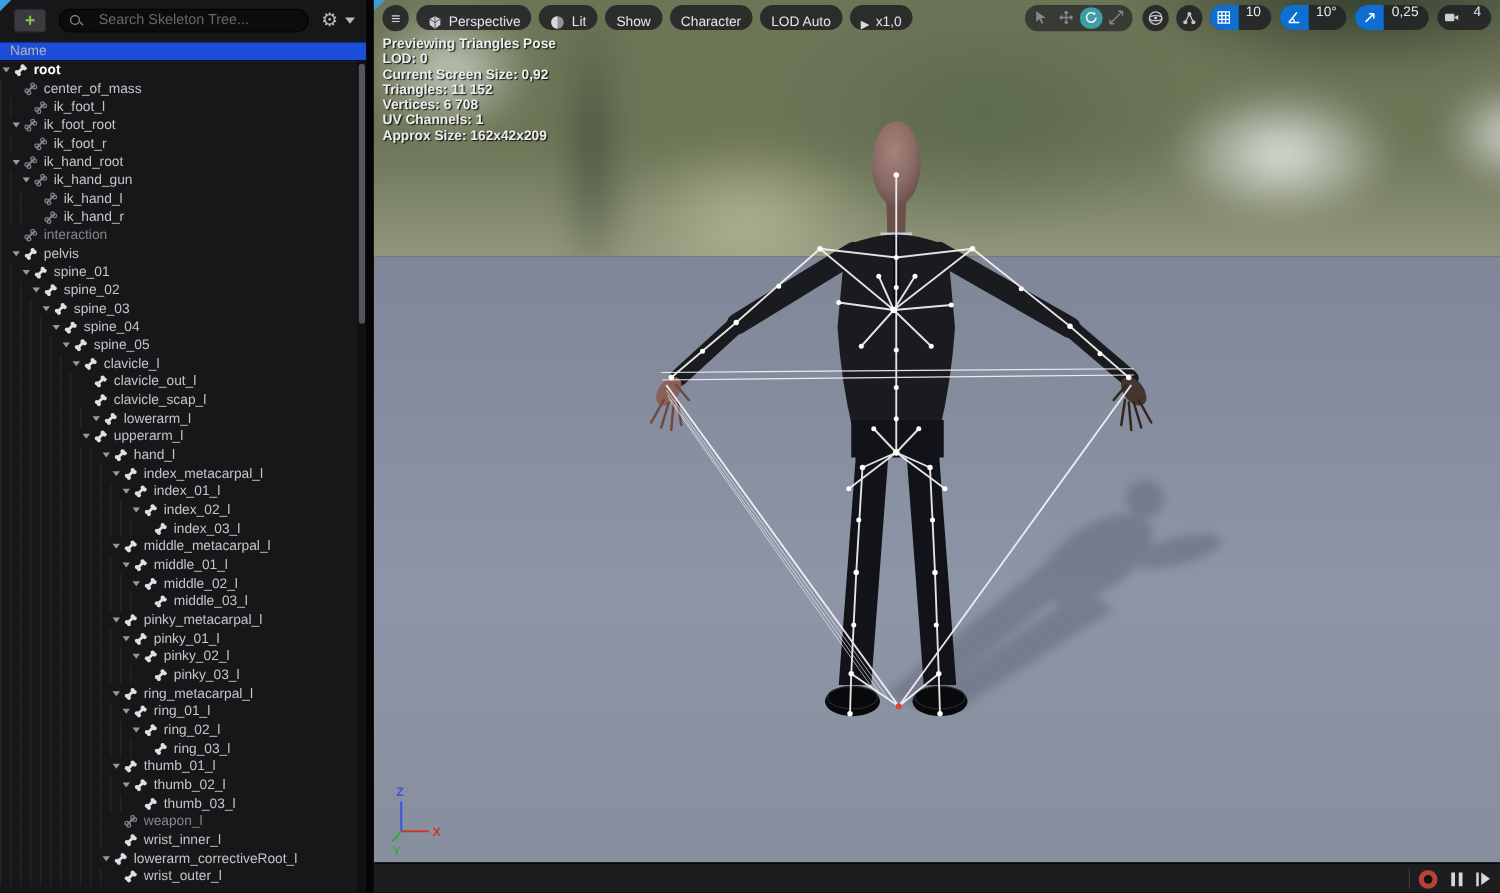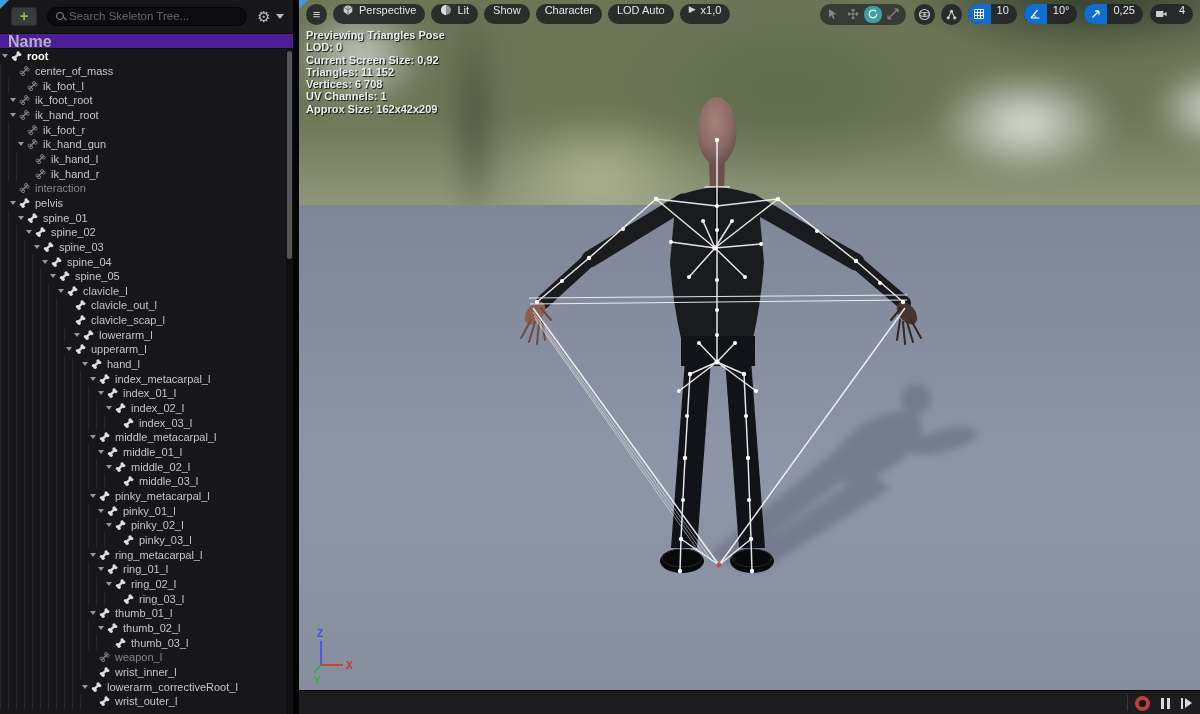--- a/index.html
+++ b/index.html
@@ -9,33 +9,33 @@
 
   
   .panel { position:relative; width:293px; height:714px; background:#17171a; flex:none; overflow:hidden; }
   .focus-corner { position:absolute; top:0; left:0; width:0; height:0;
     border-top:9px solid #3c9ddd; border-right:9px solid transparent; z-index:9; }
   .panel-toolbar { position:absolute; top:5px; left:0; width:100%; height:22px;
     display:flex; align-items:center; }
   .add-btn { margin-left:11px; width:26px; height:19px; background:#3a3b3e; border:1px solid #29292c;
     border-radius:3px; color:#8fc649; font-size:14px; font-weight:bold; line-height:15px; cursor:default; }
   .search { margin-left:10px; width:200px; height:19px; background:#0c0c0e; border:1px solid #040405;
-    border-radius:10px; display:flex; align-items:center; padding:0 8px; gap:4px; }
+    border-radius:10px; display:flex; align-items:center; padding:0 8px; gap:14px; }
   .mag { position:relative; width:9px; height:9px; flex:none; }
   .mag::before { content:""; position:absolute; top:0; left:0; width:6px; height:6px;
     border:1.4px solid #8b8c90; border-radius:50%; }
   .mag::after { content:""; position:absolute; left:6.5px; top:6.5px; width:3.5px; height:1.4px;
     background:#8b8c90; transform:rotate(45deg); }
   .ph { color:#67686c; font-size:11.5px; white-space:nowrap; }
   .gear { margin-left:10px; color:#b9babd; font-size:15px; line-height:15px; }
   .chev { margin-left:6px; width:0; height:0; border-left:4px solid transparent;
     border-right:4px solid transparent; border-top:5px solid #b9babd; }
-  .col-header { position:absolute; top:33px; left:0; width:100%; height:16px; background:#4c1d95;
+  .col-header { position:absolute; top:33px; left:0; width:100%; height:16px; background:#1d4ed8;
     border-top:1px solid #0e0e10; border-bottom:1px solid #0e0e10;
-    color:#b3b4b8; font-size:16px; line-height:15px; padding-left:8px;font-weight:bold; }
+    color:#b3b4b8; font-size:11px; line-height:15px; padding-left:8px; }
   .tree { position:absolute; top:49px; left:0; right:7px; bottom:0; overflow:hidden; }
   .row { display:flex; align-items:center; height:14.66px; white-space:nowrap; }
   .ind { flex:none; width:8px; height:100%; border-left:1px solid #26262a; }
   .arw { flex:none; width:10px; display:flex; justify-content:center; }
   .arw i { width:0; height:0; border-left:3.6px solid transparent; border-right:3.6px solid transparent;
     border-top:4.6px solid #97989c; }
   .bicon { flex:none; width:13px; height:12px; margin-right:4px; }
   .blab { font-size:11px; color:#c3c5c9; }
   .row.bold .blab { color:#ffffff; font-weight:bold; }
   .row.dim .blab { color:#85868b; }
@@ -66,21 +66,21 @@
   .scene { position:absolute; top:0; left:0; width:901px; height:690px; }
   .scene text { font-family:"Liberation Sans", sans-serif; }
 
   .stats { position:absolute; top:29px; left:7px; color:#eceded; font-size:11px; font-weight:bold;
     text-shadow:1px 1px 1px rgba(0,0,0,.9); line-height:12.3px; }
 
   
   .vp-toolbar { position:absolute; top:3px; left:0; width:100%; height:22px; display:flex;
     align-items:center; padding:0 7px; }
   .pill { height:20px; background:rgba(34,35,37,.88); border-radius:11px; display:flex;
-    align-items:flex-start; padding:0 9px; gap:5px; color:#e4e5e7; font-size:11px; margin-right:6px; }
+    align-items:flex-end; padding:0 9px; gap:5px; color:#e4e5e7; font-size:11px; margin-right:6px; }
   .circ { width:21px; height:21px; border-radius:50%; background:rgba(34,35,37,.88); display:flex;
     align-items:center; justify-content:center; color:#d0d1d3; font-size:13px; margin-right:6px; flex:none; }
   .rt { margin-left:auto; display:flex; align-items:center; }
   .toolgrp { height:21px; background:rgba(34,35,37,.7); border-radius:11px; display:flex;
     align-items:center; padding:0 4px; gap:2px; margin-right:8px; }
   .toolbtn { width:18px; height:17px; border-radius:8px; display:flex; align-items:center; justify-content:center; }
   .toolbtn.active { background:#3e9da6; }
   .snap { height:20px; background:rgba(34,35,37,.88); border-radius:10px; display:flex;
     margin-right:7px; overflow:hidden; }
   .snap .ic { width:23px; height:20px; display:flex; align-items:center; justify-content:center; }
@@ -175,48 +175,48 @@
               <circle cx="3" cy="7.6" r="1.5"></circle>
               <circle cx="4.6" cy="9.2" r="1.5"></circle>
               <circle cx="7.6" cy="3" r="1.5"></circle>
               <circle cx="9.2" cy="4.6" r="1.5"></circle>
             </g>
           </svg>
           <span class="blab">ik_foot_root</span>
         </div>
         <div class="row">
           <span class="ind"></span>
-          <span class="arw">
-            <i></i>
-          </span>
+          <span class="ind"></span>
+          <span class="arw"></span>
           <svg class="bicon" viewBox="0 0 12 12">
             <g stroke="#7f8186" fill="none" stroke-width="1">
               <path d="M3.8 8.2 L8.2 3.8" stroke-width="1.6"></path>
               <circle cx="3" cy="7.6" r="1.5"></circle>
               <circle cx="4.6" cy="9.2" r="1.5"></circle>
               <circle cx="7.6" cy="3" r="1.5"></circle>
               <circle cx="9.2" cy="4.6" r="1.5"></circle>
             </g>
           </svg>
-          <span class="blab">ik_hand_root</span>
-        </div>
-        <div class="row">
-          <span class="ind"></span>
-          <span class="ind"></span>
-          <span class="arw"></span>
+          <span class="blab">ik_foot_r</span>
+        </div>
+        <div class="row">
+          <span class="ind"></span>
+          <span class="arw">
+            <i></i>
+          </span>
           <svg class="bicon" viewBox="0 0 12 12">
             <g stroke="#7f8186" fill="none" stroke-width="1">
               <path d="M3.8 8.2 L8.2 3.8" stroke-width="1.6"></path>
               <circle cx="3" cy="7.6" r="1.5"></circle>
               <circle cx="4.6" cy="9.2" r="1.5"></circle>
               <circle cx="7.6" cy="3" r="1.5"></circle>
               <circle cx="9.2" cy="4.6" r="1.5"></circle>
             </g>
           </svg>
-          <span class="blab">ik_foot_r</span>
+          <span class="blab">ik_hand_root</span>
         </div>
         <div class="row">
           <span class="ind"></span>
           <span class="ind"></span>
           <span class="arw">
             <i></i>
           </span>
           <svg class="bicon" viewBox="0 0 12 12">
             <g stroke="#7f8186" fill="none" stroke-width="1">
               <path d="M3.8 8.2 L8.2 3.8" stroke-width="1.6"></path>

